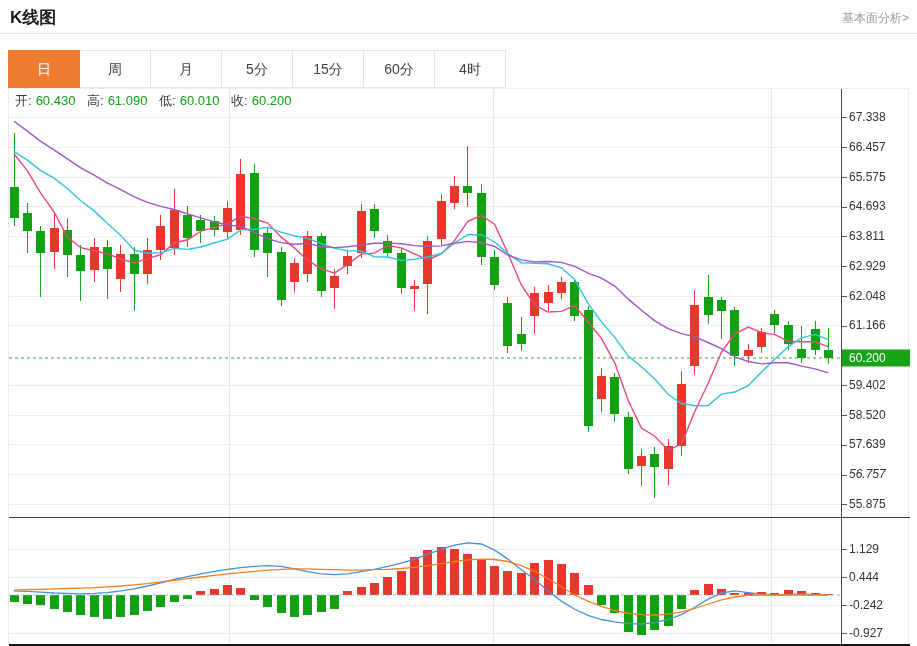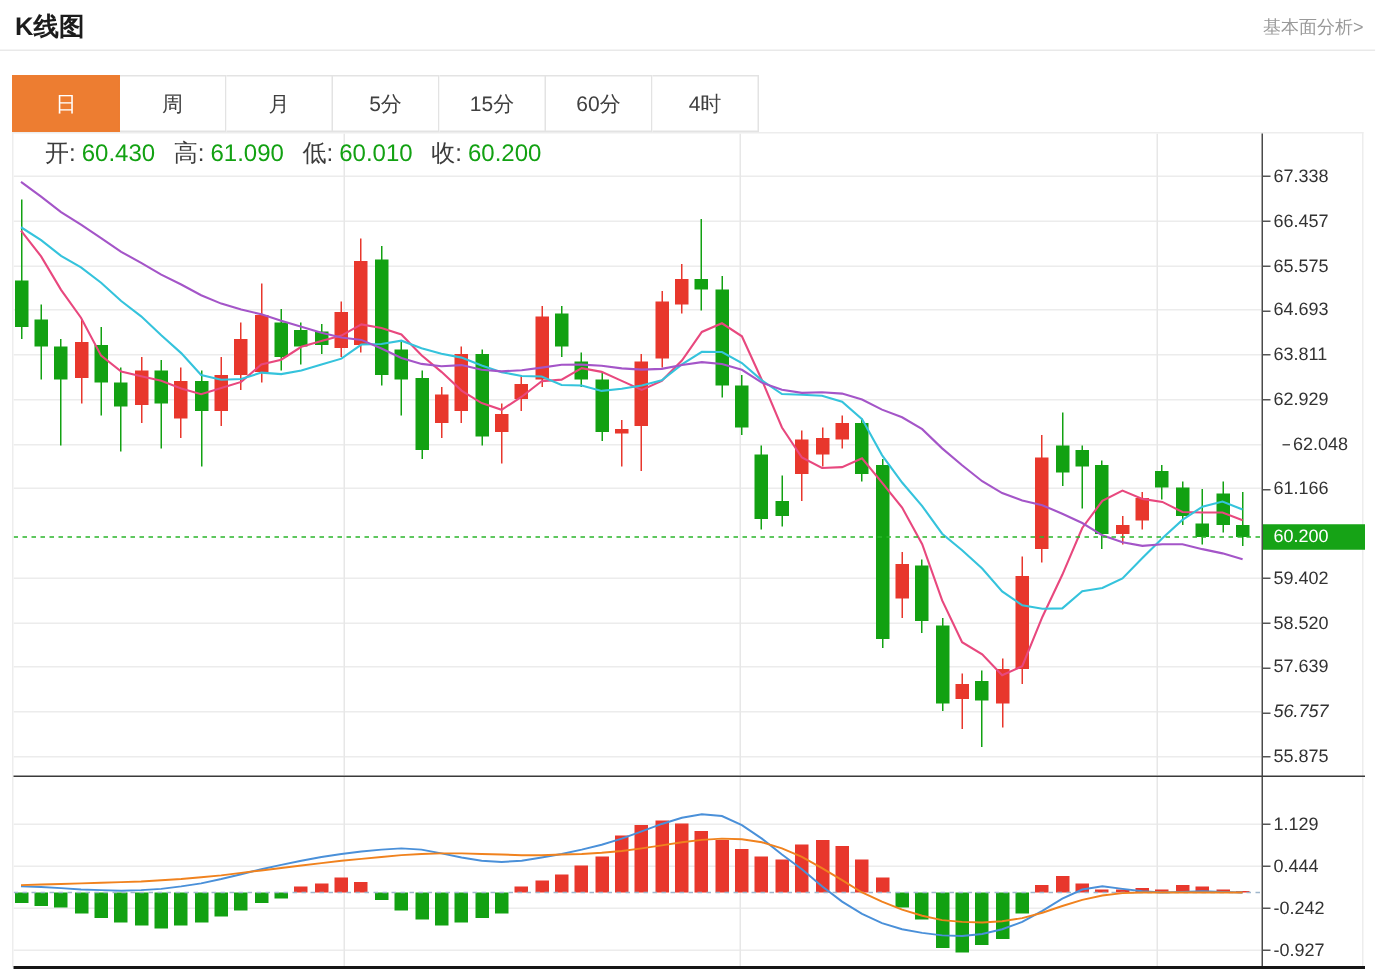--- a/index.html
+++ b/index.html
@@ -27,21 +27,21 @@
   .bottom-line{position:absolute;left:0;top:555px;width:901px;height:2px;background:#161616;}
   .hgrid{position:absolute;left:0;width:832px;height:1px;background:#ececec;}
   .vgrid{position:absolute;top:0;width:1px;background:#e7e7e7;}
   .axis-label{position:absolute;left:0;font-size:12px;color:#333;white-space:nowrap;transform:translateY(-50%);}
   .axis-label .tick{display:inline-block;width:5px;height:1px;background:#555;vertical-align:middle;margin-right:2px;}
   .price-tag{position:absolute;left:0;width:68px;height:17px;line-height:17px;font-size:12px;color:#fff;
              transform:translateY(-50%);padding-left:7px;box-sizing:border-box;}
   .candle-wick,.candle-body,.macd-bar{position:absolute;}
   svg.overlay{position:absolute;left:0;top:0;}
   
-  .legend-row{position:absolute;left:21px;font-size:16px;white-space:nowrap;z-index:5;}
+  .legend-row{position:absolute;left:6px;font-size:13px;white-space:nowrap;z-index:5;}
   .legend-row span{margin-right:4px;}
   .legend-item{margin-right:12px;display:inline-block;}
   .lab-dark{color:#3c3c3c;}
   .val-green{color:#12a112;}
   .c-ma5{color:#e8487e;}
   .c-ma10{color:#35c3dc;}
   .c-ma20{color:#a455c8;}
   .c-macd{color:#e23b2f;}
   .c-diff{color:#4a90d9;}
   .c-dea{color:#f0821e;}
@@ -297,21 +297,21 @@
         </svg>
       </div>
 
     <div class="axis-main" id="axisMain">
         <div class="axis-label" style="top: 28px;"><span class="tick"></span>67.338</div>
         <div class="axis-label" style="top: 57.7433px;"><span class="tick"></span>66.457</div>
         <div class="axis-label" style="top: 87.5203px;"><span class="tick"></span>65.575</div>
         <div class="axis-label" style="top: 117.297px;"><span class="tick"></span>64.693</div>
         <div class="axis-label" style="top: 147.074px;"><span class="tick"></span>63.811</div>
         <div class="axis-label" style="top: 176.851px;"><span class="tick"></span>62.929</div>
-        <div class="axis-label" style="top: 206.595px; margin-left: 13px;"><span class="tick"></span>62.048</div>
+        <div class="axis-label" style="top: 206.595px;"><span class="tick"></span>62.048</div>
         <div class="axis-label" style="top: 236.372px;"><span class="tick"></span>61.166</div>
         <div class="axis-label" style="top: 295.926px;"><span class="tick"></span>59.402</div>
         <div class="axis-label" style="top: 325.703px;"><span class="tick"></span>58.520</div>
         <div class="axis-label" style="top: 355.446px;"><span class="tick"></span>57.639</div>
         <div class="axis-label" style="top: 385.223px; font-style: italic;"><span class="tick"></span>56.757</div>
         <div class="axis-label" style="top: 415px;"><span class="tick"></span>55.875</div>
         <div class="price-tag" style="top: 268.985px; background: rgb(22, 163, 22);">60.200</div>
       </div>
     <div class="axis-macd" id="axisMacd">
         <div class="axis-label" style="top: 30.9368px;"><span class="tick"></span>1.129</div>

